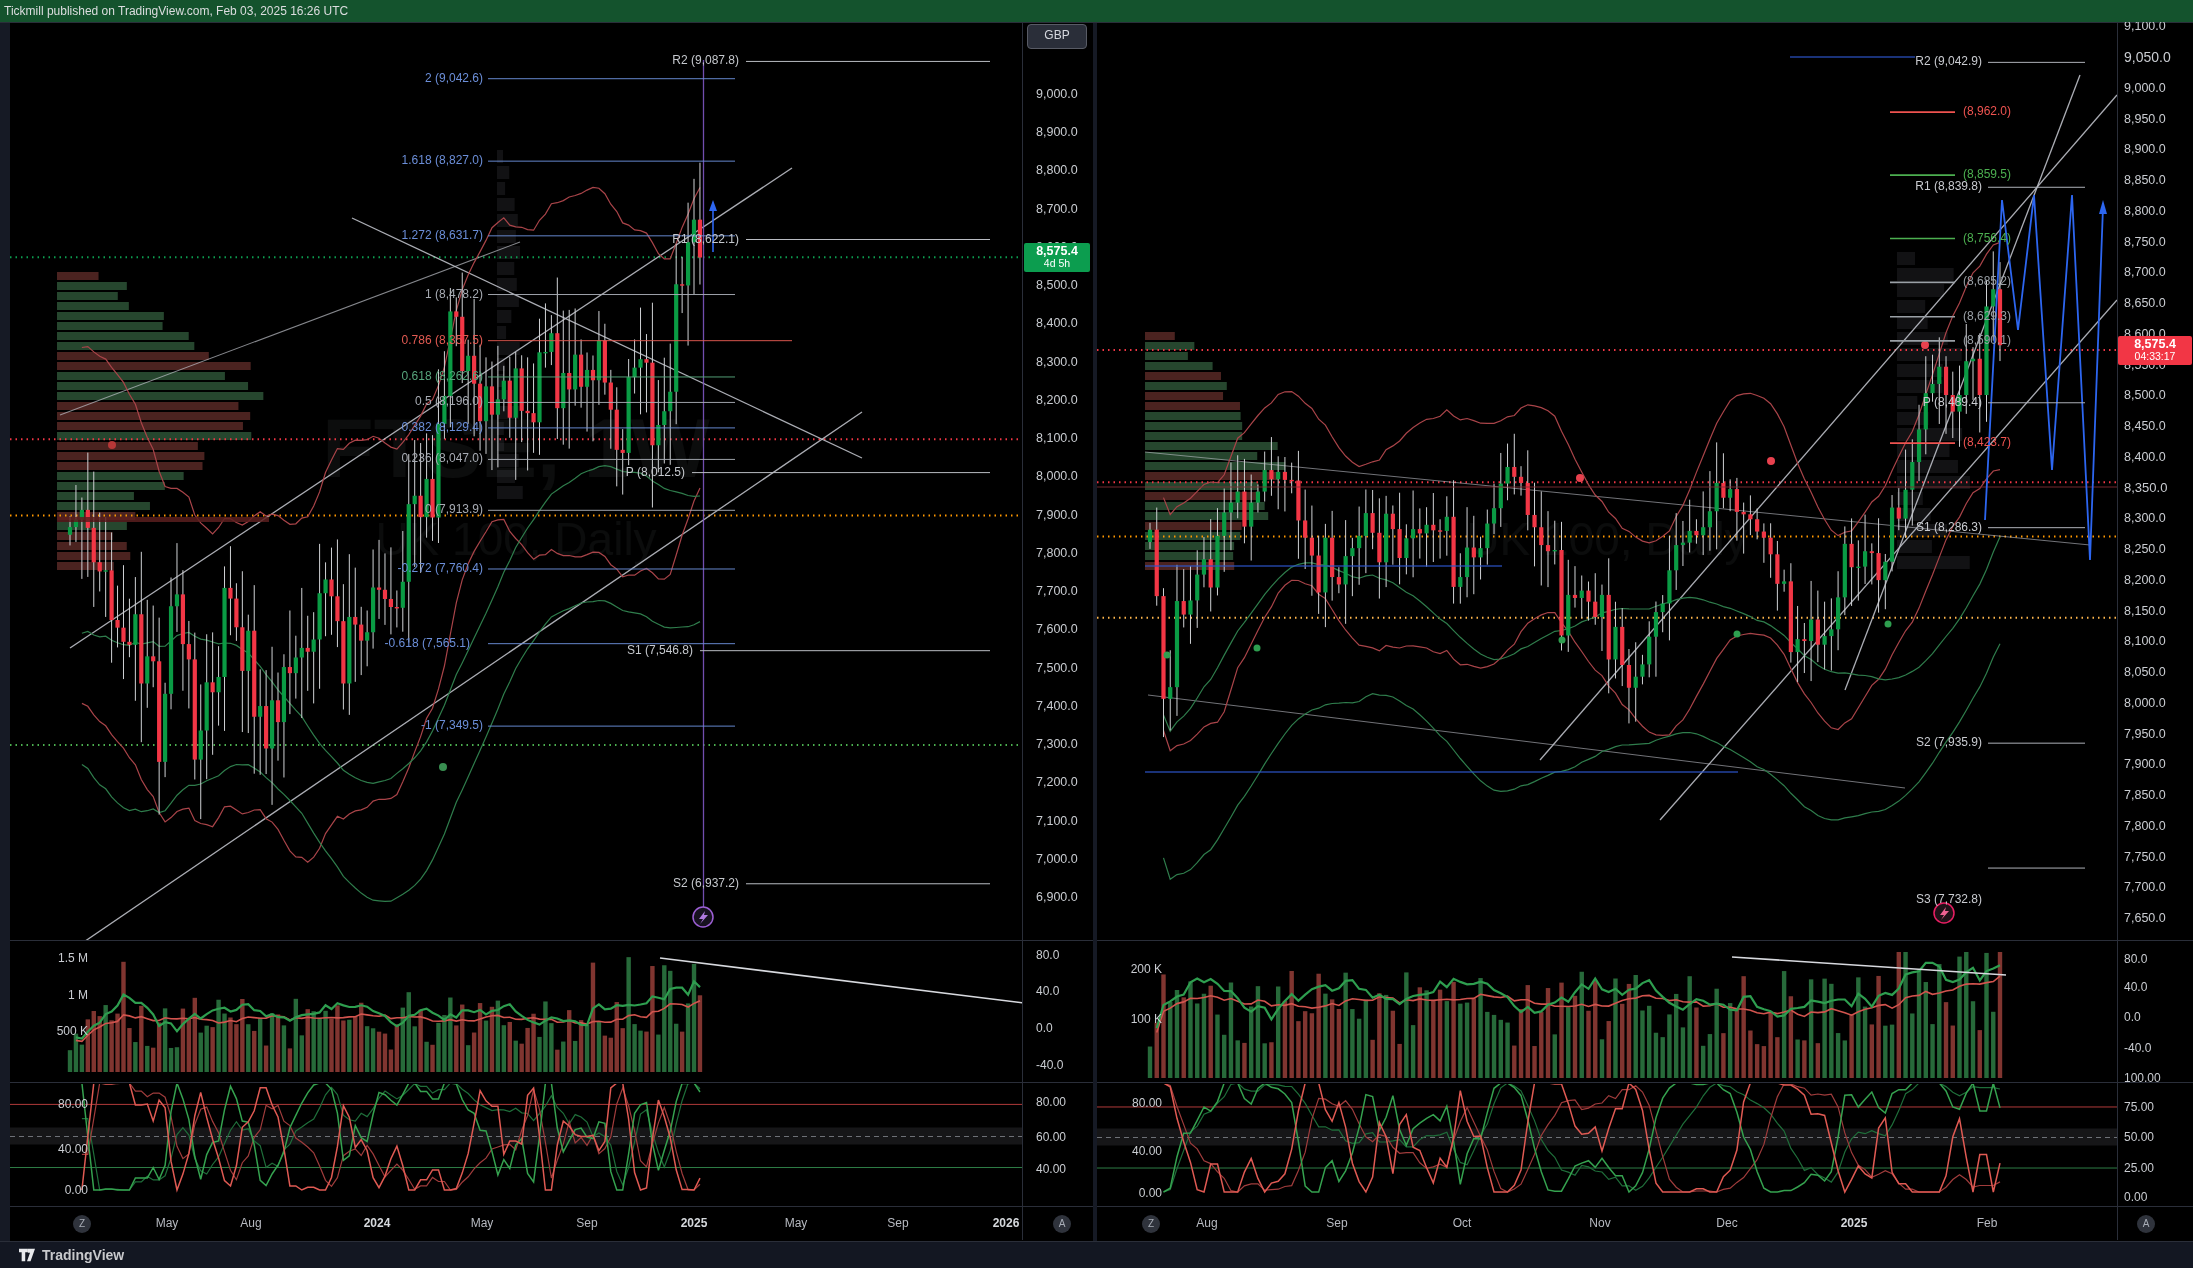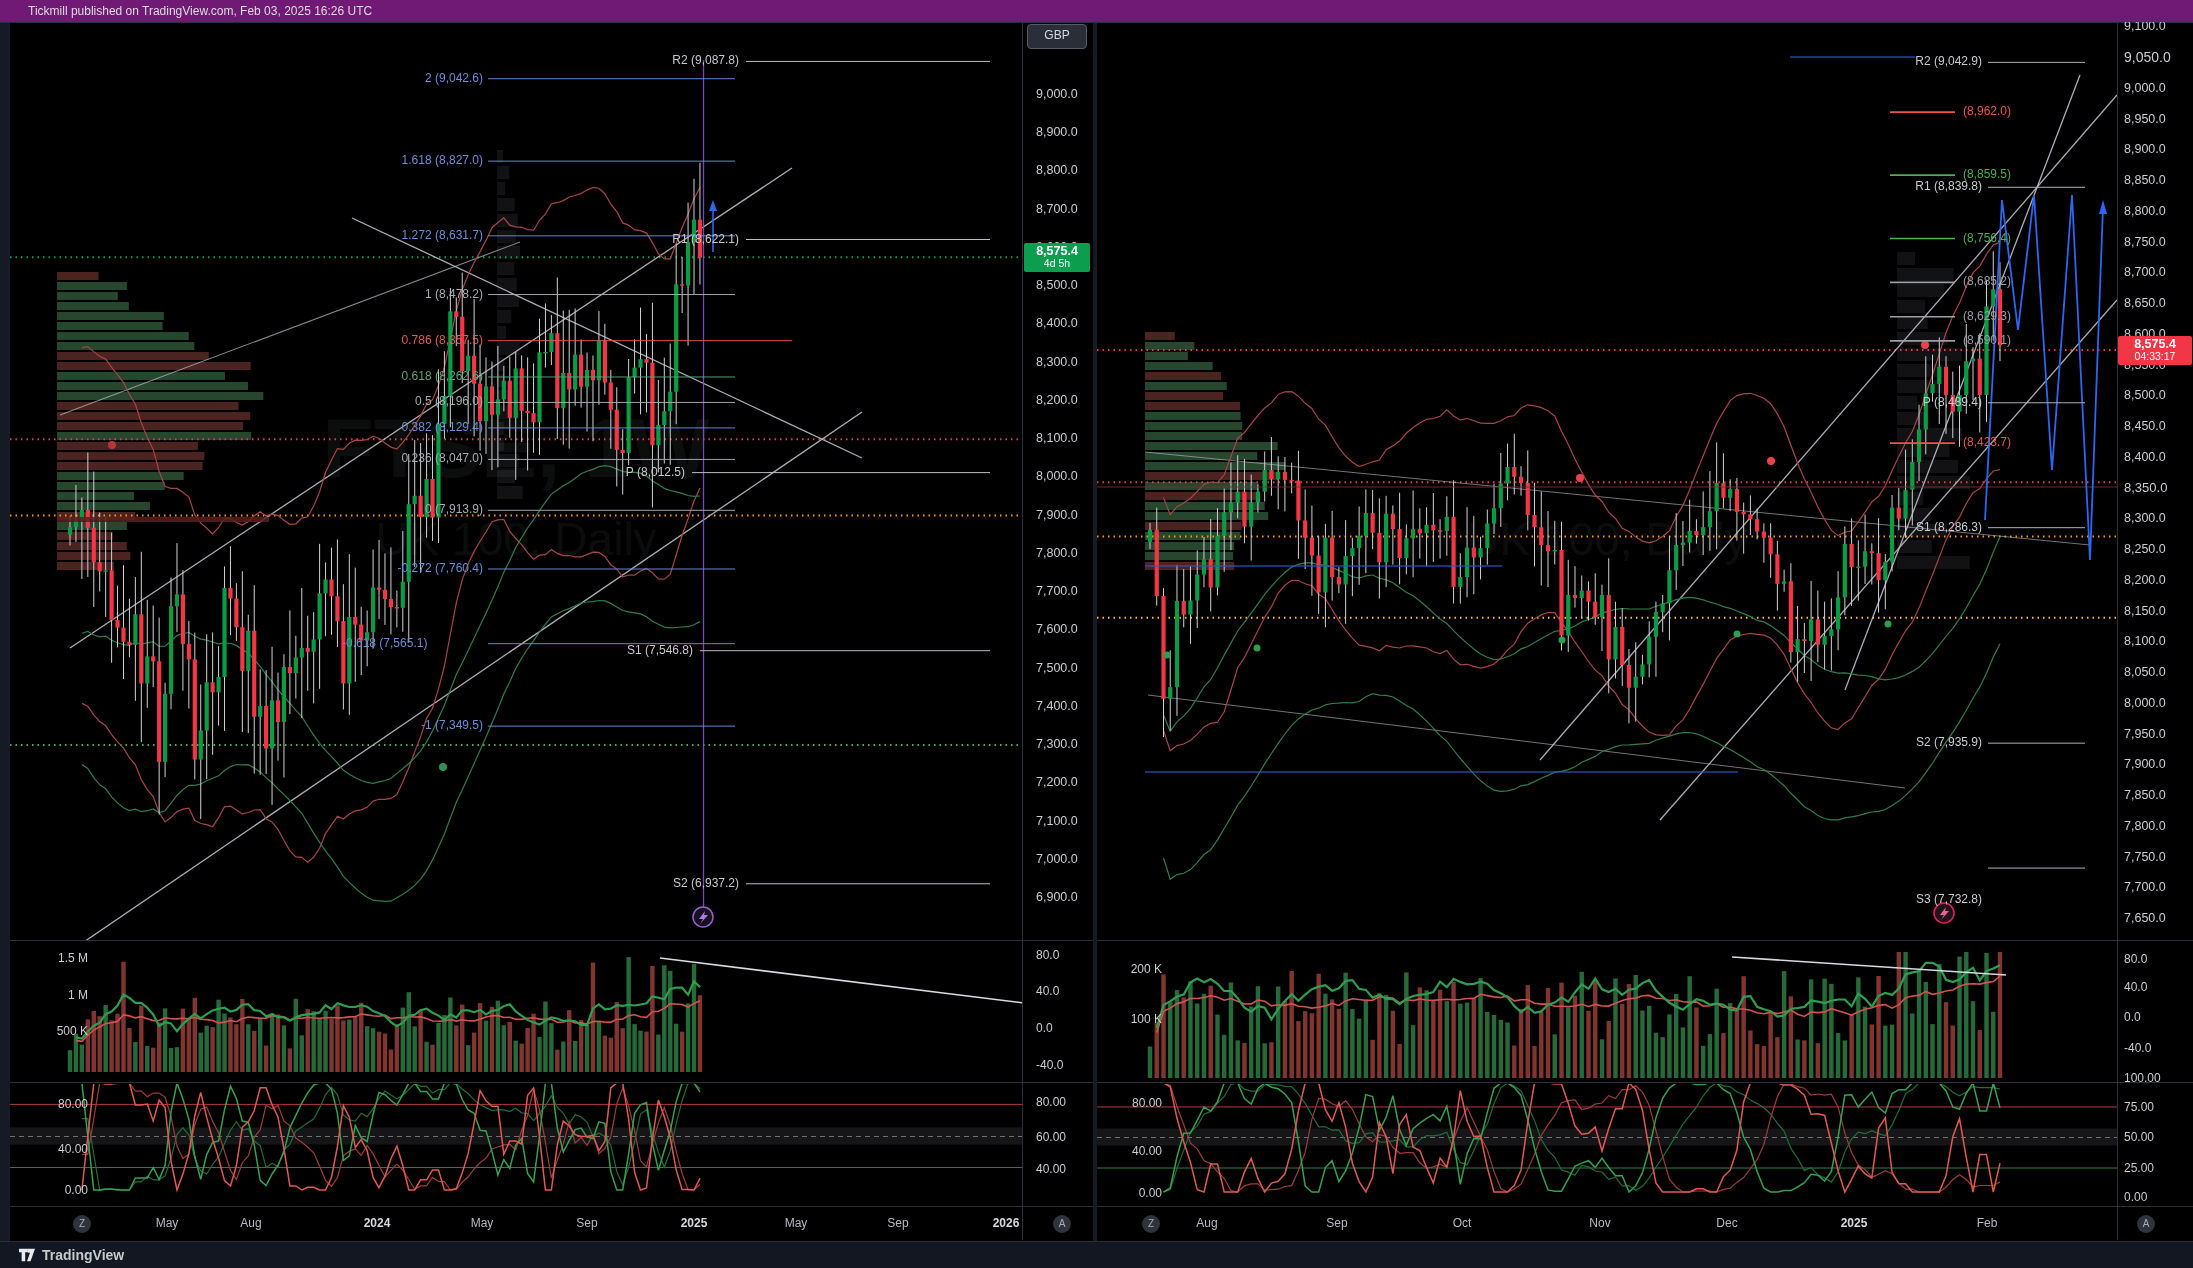--- a/index.html
+++ b/index.html
@@ -1,17 +1,17 @@
 <!DOCTYPE html>
 <html><head>
 <meta charset="utf-8">
 <style>
   html,body{margin:0;padding:0;background:#161a25;font-family:"Liberation Sans","DejaVu Sans",sans-serif;}
   .stage{position:relative;width:2193px;height:1268px;overflow:hidden;background:#161a25;}
-  .hdr{position:absolute;left:0;top:0;width:2193px;height:22px;background:#701a75;color:#dcdddf;font-size:12px;line-height:22px;padding-left:28px;box-sizing:border-box;z-index:6;}
+  .hdr{position:absolute;left:0;top:0;width:2193px;height:22px;background:#14532d;color:#dcdddf;font-size:12px;line-height:22px;padding-left:4px;box-sizing:border-box;z-index:6;}
   .pane{position:absolute;top:22px;background:#000;}
   .pane.left{left:10px;width:1083px;height:1219px;}
   .pane.right{left:1097px;width:1096px;height:1219px;}
   #paint{position:absolute;left:0;top:0;z-index:2;}
   #labels{position:absolute;left:0;top:0;width:2193px;height:1268px;z-index:3;pointer-events:none;}
   .lab{position:absolute;font-size:12px;line-height:14px;white-space:nowrap;}
   .wm{position:absolute;transform:translateX(-50%);white-space:nowrap;z-index:1;}
   .wm1{font-size:84px;font-weight:600;color:rgba(225,228,235,0.055);}
   .wm2{font-size:46px;font-weight:400;color:rgba(225,228,235,0.05);}
   .badge{position:absolute;z-index:4;color:#fff;text-align:center;border-radius:2px;padding-top:1px;}
@@ -977,21 +977,21 @@
       <div class="lab" style="left: 333px; top: 153.152px; width: 150px; text-align: right; color: rgb(107, 142, 216);">1.618 (8,827.0)</div>
       <div class="lab" style="left: 333px; top: 227.831px; width: 150px; text-align: right; color: rgb(107, 142, 216);">1.272 (8,631.7)</div>
       <div class="lab" style="left: 333px; top: 286.526px; width: 150px; text-align: right; color: rgb(167, 171, 179);">1 (8,478.2)</div>
       <div class="lab" style="left: 333px; top: 332.679px; width: 150px; text-align: right; color: rgb(226, 90, 82);">0.786 (8,357.5)</div>
       <div class="lab" style="left: 333px; top: 368.967px; width: 150px; text-align: right; color: rgb(87, 165, 124);">0.618 (8,262.6)</div>
       <div class="lab" style="left: 333px; top: 394.434px; width: 150px; text-align: right; color: rgb(167, 171, 179);">0.5 (8,196.0)</div>
       <div class="lab" style="left: 333px; top: 419.9px; width: 150px; text-align: right; color: rgb(107, 142, 216);">0.382 (8,129.4)</div>
       <div class="lab" style="left: 333px; top: 451.408px; width: 150px; text-align: right; color: rgb(167, 171, 179);">0.236 (8,047.0)</div>
       <div class="lab" style="left: 333px; top: 502.303px; width: 150px; text-align: right; color: rgb(167, 171, 179);">0 (7,913.9)</div>
       <div class="lab" style="left: 333px; top: 560.998px; width: 150px; text-align: right; color: rgb(107, 142, 216);">-0.272 (7,760.4)</div>
-      <div class="lab" style="left: 342px; top: 635.677px; width: 150px; text-align: left; color: rgb(107, 142, 216);">-0.618 (7,565.1)</div>
+      <div class="lab" style="left: 320px; top: 635.677px; width: 150px; text-align: right; color: rgb(107, 142, 216);">-0.618 (7,565.1)</div>
       <div class="lab" style="left: 333px; top: 718.118px; width: 150px; text-align: right; color: rgb(107, 142, 216);">-1 (7,349.5)</div>
       <div class="lab" style="left: 606px; top: 53.427px; width: 133px; text-align: right; color: rgb(197, 200, 205);">R2 (9,087.8)</div>
       <div class="lab" style="left: 606px; top: 231.501px; width: 133px; text-align: right; color: rgb(197, 200, 205);">R1 (8,622.1)</div>
       <div class="lab" style="left: 552px; top: 464.6px; width: 133px; text-align: right; color: rgb(197, 200, 205);">P (8,012.5)</div>
       <div class="lab" style="left: 560px; top: 642.675px; width: 133px; text-align: right; color: rgb(197, 200, 205);">S1 (7,546.8)</div>
       <div class="lab" style="left: 606px; top: 875.773px; width: 133px; text-align: right; color: rgb(197, 200, 205);">S2 (6,937.2)</div>
       <div class="lab" style="left: 1036px; top: 87px; color: rgb(201, 204, 209); font-size: 12.5px;">9,000.0</div>
       <div class="lab" style="left: 1036px; top: 125.238px; color: rgb(201, 204, 209); font-size: 12.5px;">8,900.0</div>
       <div class="lab" style="left: 1036px; top: 163.476px; color: rgb(201, 204, 209); font-size: 12.5px;">8,800.0</div>
       <div class="lab" style="left: 1036px; top: 201.714px; color: rgb(201, 204, 209); font-size: 12.5px;">8,700.0</div>

